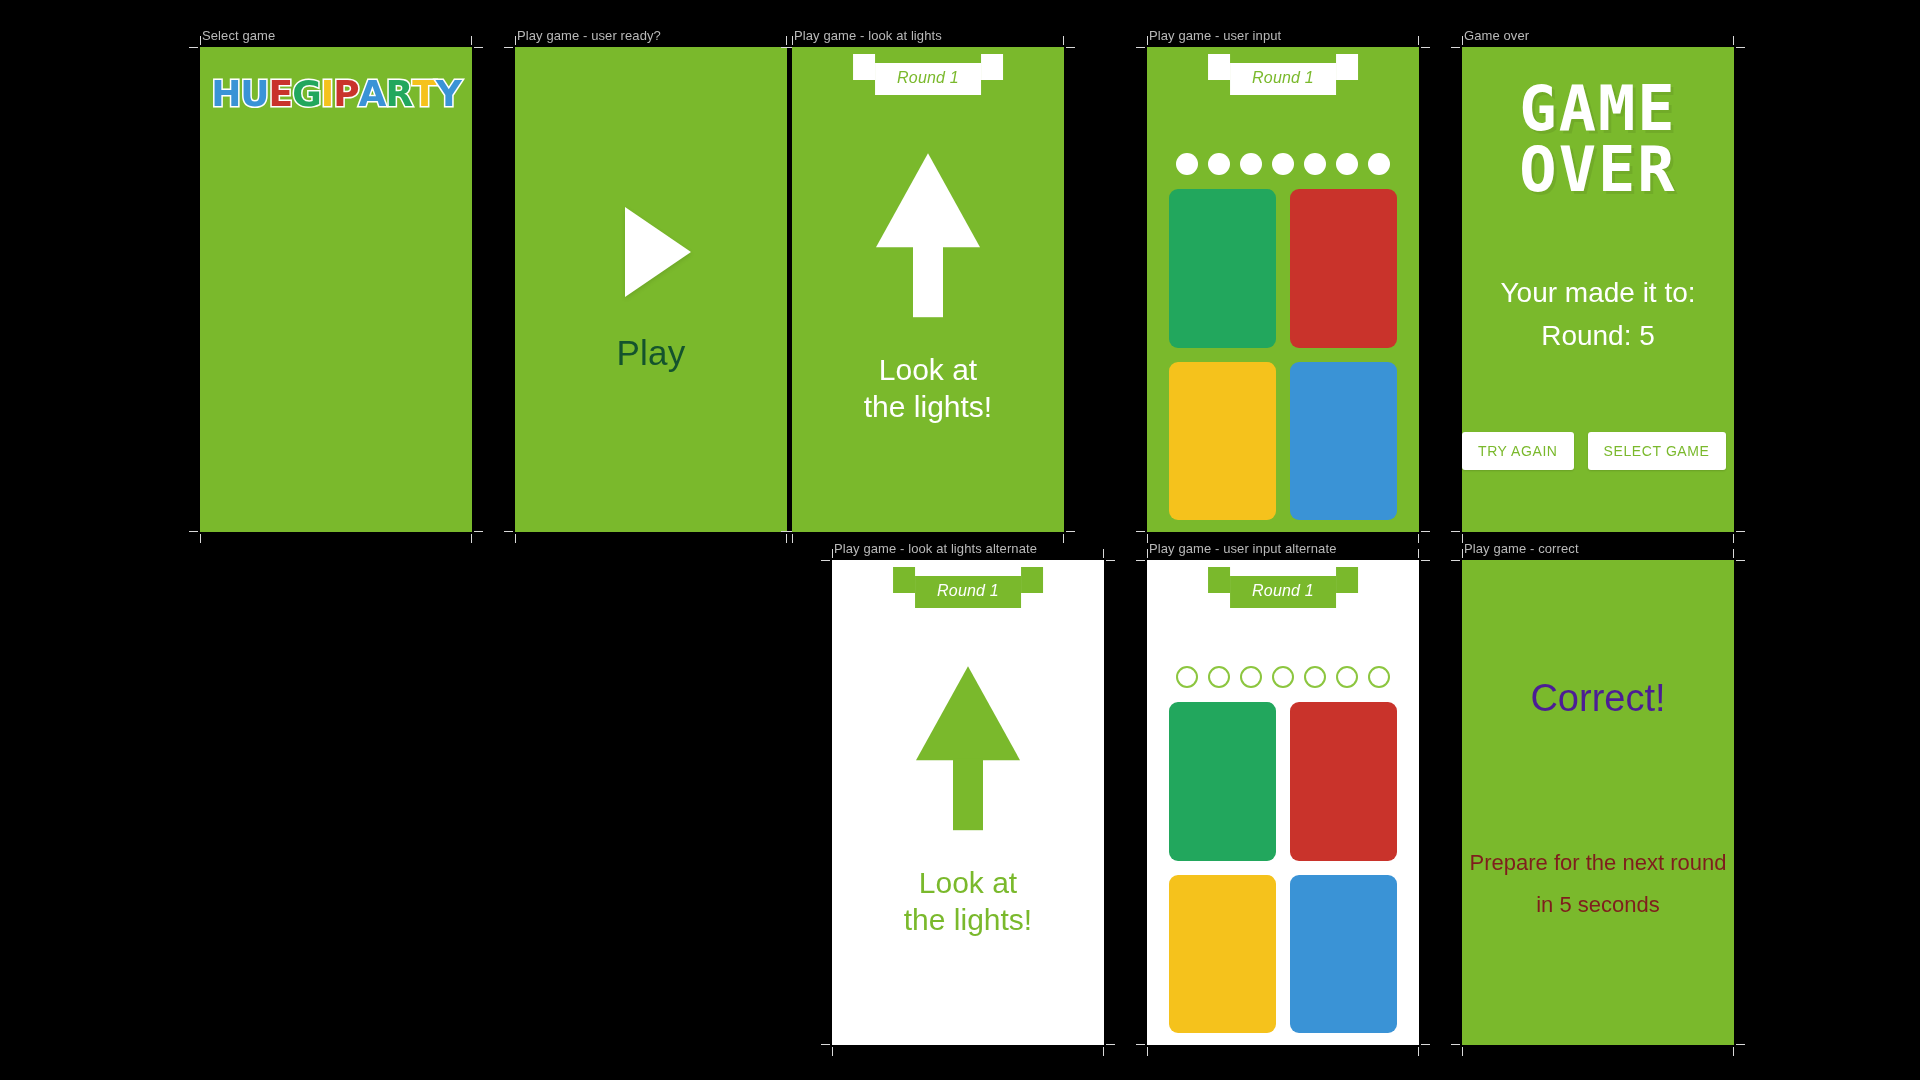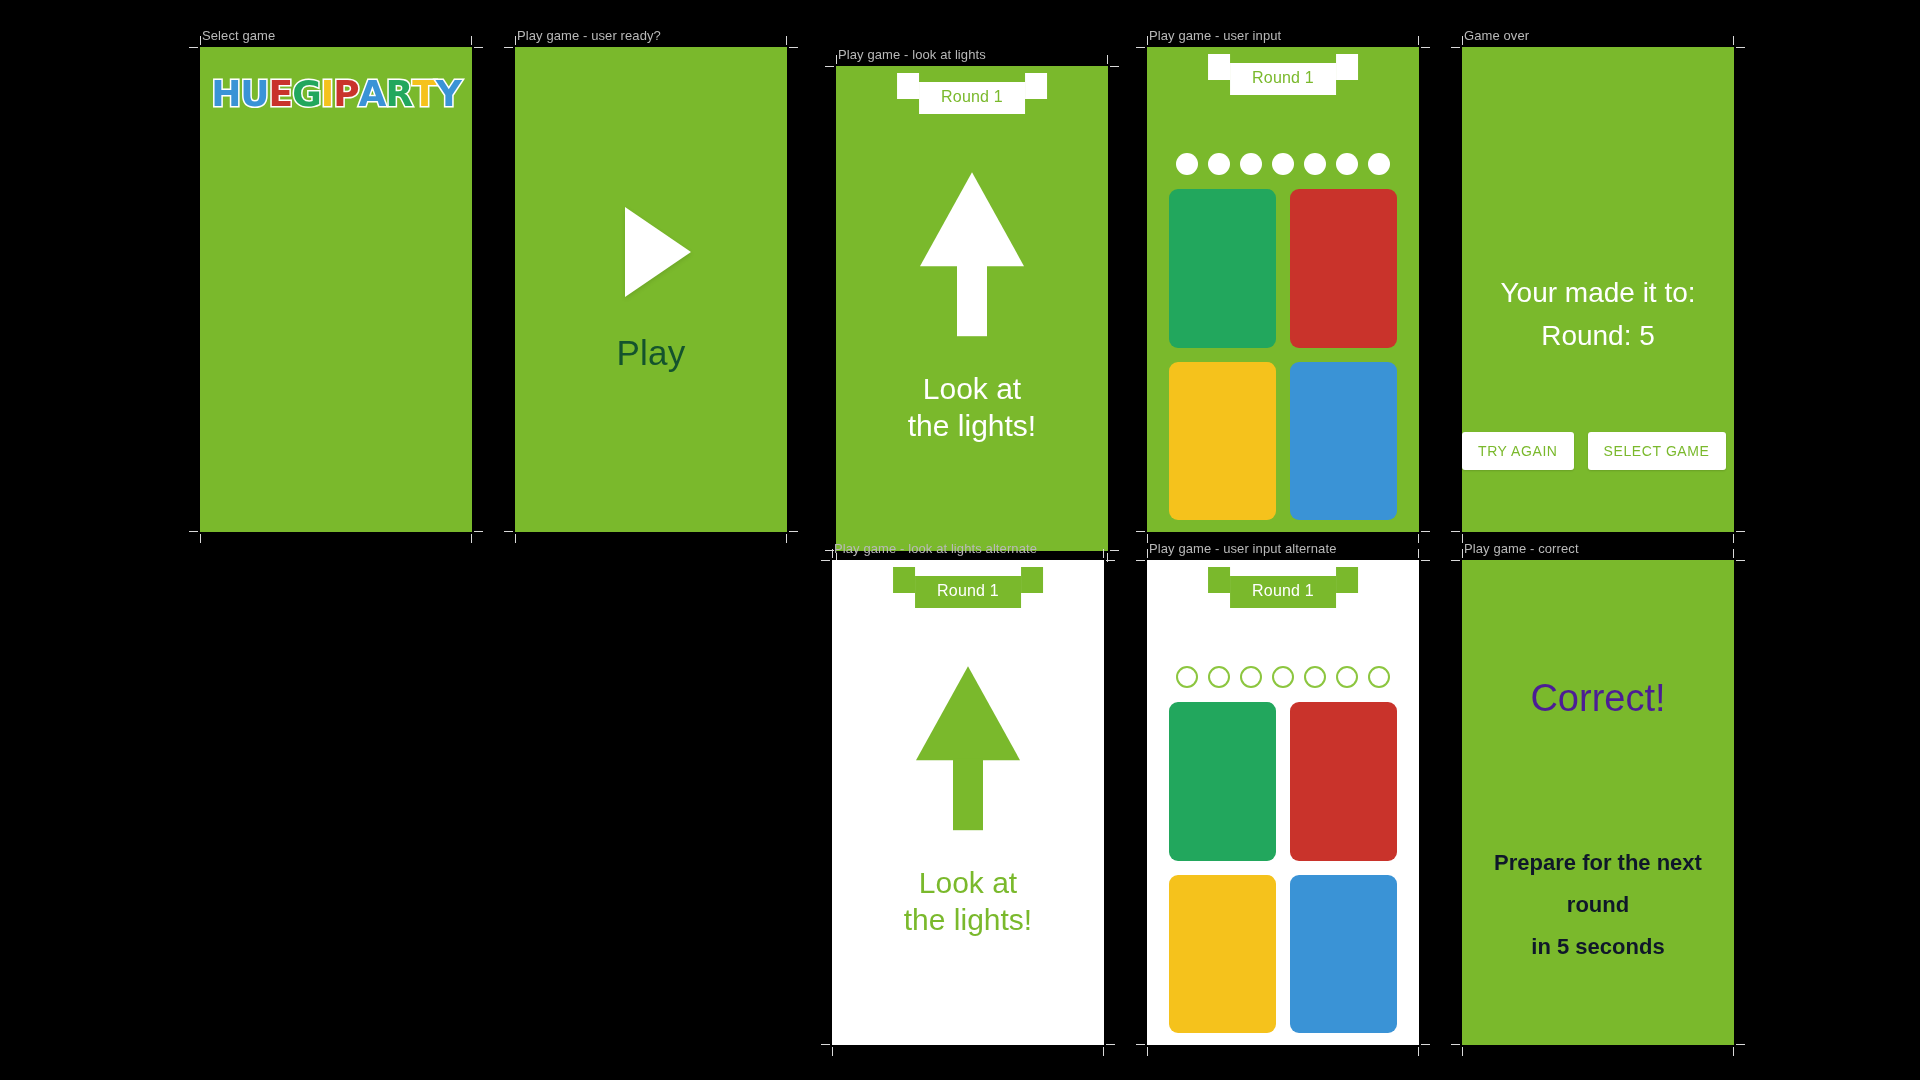--- a/index.html
+++ b/index.html
@@ -93,21 +93,21 @@
     color: #14532d;
     font-size: 35px;
     font-weight: 300;
     letter-spacing: .2px;
   }
 
   
   .banner {
     position: absolute; top: 16px; left: 50%;
     transform: translateX(-50%);
-    display: flex; align-items: flex-start;
+    display: flex; align-items: flex-start; font-style: italic;
   }
   .banner .tab {
     width: 22px; height: 26px;
     background: #ffffff;
     margin-top: -9px;
   }
   .banner .plate {
     background: #ffffff;
     color: #7ab92c;
     font-size: 16px;
@@ -216,22 +216,22 @@
 
   
   .correct-title {
     position: absolute; top: 0; left: 0; right: 0; bottom: 0;
     display: flex; align-items: center; justify-content: center;
     color: #4c1d95; font-size: 38px; font-weight: 300;
     transform: translateY(-104px);
   }
   .correct-sub {
     position: absolute; top: 282px; left: 0; right: 0;
-    text-align: center; color: #0f172a;
-    font-size: 22px; font-weight: 700; line-height: 1.9;
+    text-align: center; color: #7f1d1d;
+    font-size: 22px; font-weight: 400; line-height: 1.9;
   }
 </style>
 </head>
 <body>
 
 <div class="board">
 
   <div class="frame" style="left:200px; top:47px; width:272px; height:485px;">
     <div class="frame-label">Select game</div>
     <div class="screen">
@@ -276,21 +276,21 @@
         <span class="v tl-v"></span>
       <span class="h tr-h"></span>
         <span class="v tr-v"></span>
       <span class="h bl-h"></span>
         <span class="v bl-v"></span>
       <span class="h br-h"></span>
         <span class="v br-v"></span>
     </div>
   </div>
 
-  <div class="frame" style="left:836px; top:47px; width:272px; height:485px;margin-top:19px;">
+  <div class="frame" style="left:792px; top:47px; width:272px; height:485px;">
     <div class="frame-label">Play game - look at lights</div>
     <div class="screen">
       <div class="banner">
         <div class="tab"></div>
         <div class="plate">Round 1</div>
         <div class="tab"></div>
       </div>
       <div class="arrow-wrap">
         <div class="arrow">
           <div class="head"></div>
@@ -343,20 +343,24 @@
       <span class="h bl-h"></span>
         <span class="v bl-v"></span>
       <span class="h br-h"></span>
         <span class="v br-v"></span>
     </div>
   </div>
 
   <div class="frame" style="left:1462px; top:47px; width:272px; height:485px;">
     <div class="frame-label">Game over</div>
     <div class="screen">
+      <div class="go-wrap">
+        <div class="go-line">GAME</div>
+        <div class="go-line">OVER</div>
+      </div>
       <div class="go-msg">
         <div>Your made it to:</div>
         <div>Round: 5</div>
       </div>
       <div class="go-buttons">
         <button class="go-btn">TRY AGAIN</button>
         <button class="go-btn">SELECT GAME</button>
       </div>
     </div>
     <div class="marks">

